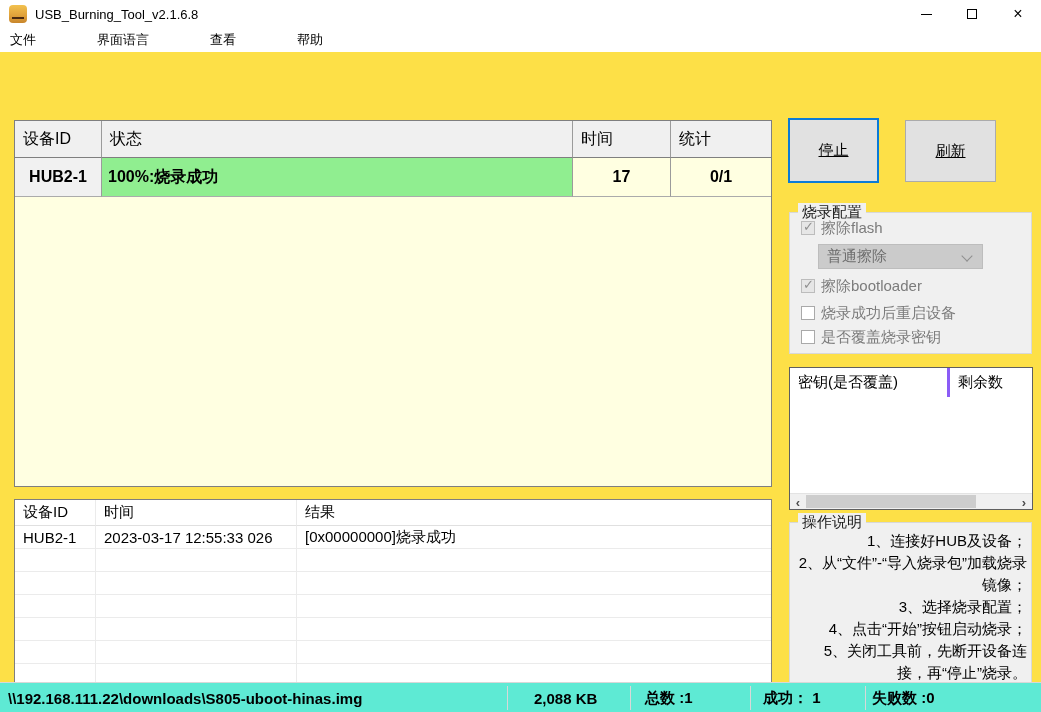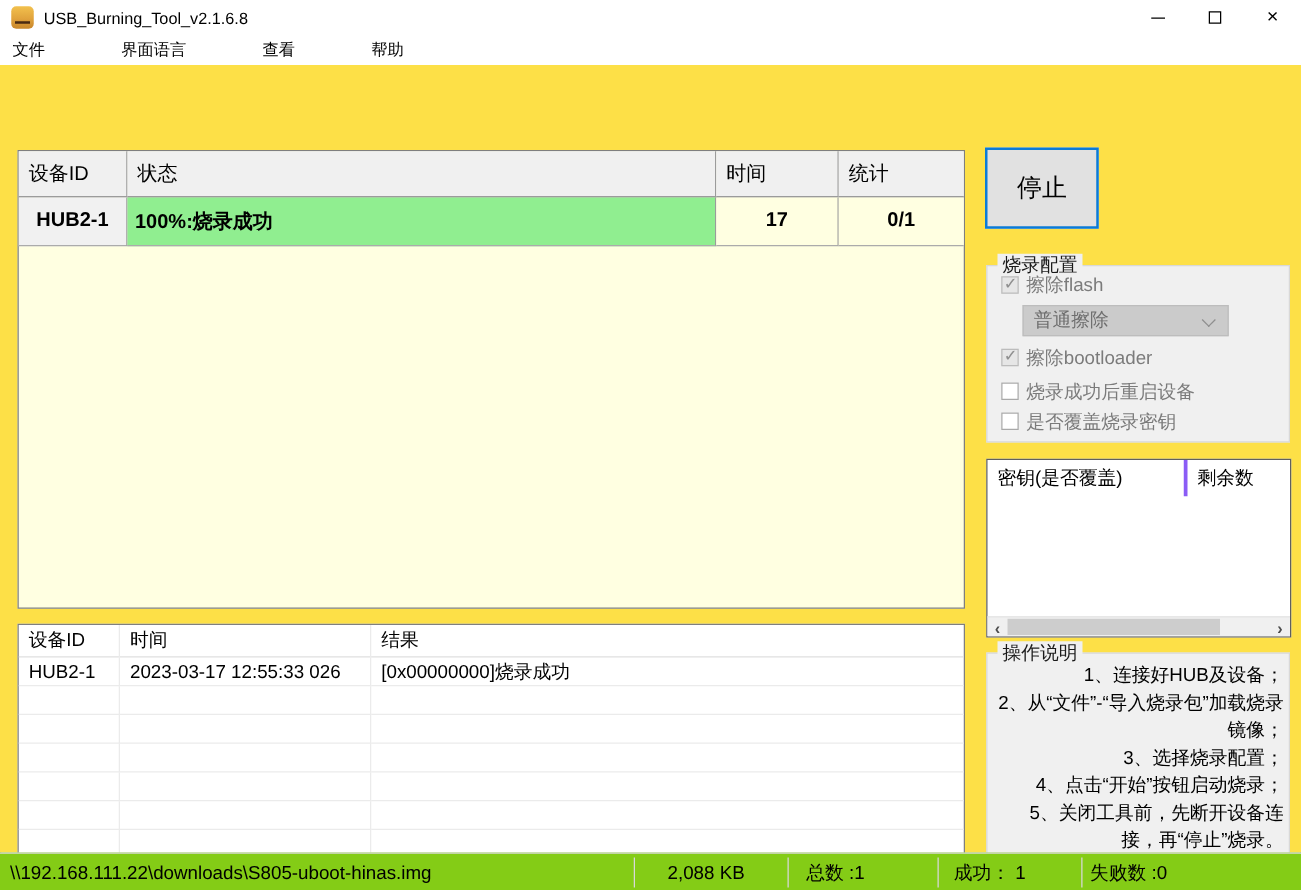--- a/index.html
+++ b/index.html
@@ -36,21 +36,21 @@
   .dt-row .cell{border-right:1px solid #9b9b9b;border-bottom:1px solid #ababab;font-size:16px;display:flex;align-items:center;}
   .c-id{width:87px;}
   .c-status{width:471px;}
   .c-time{width:98px;}
   .c-stats{flex:1;border-right:none !important;}
   .dt-row .c-id{background:#f1f1f1;justify-content:center;}
   .dt-row .c-status{background:#90ee90;padding-left:6px;}
   .dt-row .c-time{background:#ffffe1;justify-content:center;}
   .dt-row .c-stats{background:#ffffe1;justify-content:center;}
   
-  .btn{position:absolute;background:#e1e1e1;display:flex;align-items:center;justify-content:center;font-size:20px;color:#000;}
+  .btn{position:absolute;background:#e1e1e1;display:flex;align-items:center;justify-content:center;font-size:15px;color:#000;text-decoration:underline;}
   .btn-stop{left:788px;top:66px;width:91px;height:65px;border:2px solid #0b7bd7;}
   .btn-refresh{left:905px;top:68px;width:91px;height:62px;border:1px solid #ababab;}
   
   .groupbox{position:absolute;border:1px solid #d8d8d8;background:#f0f0f0;}
   .group-title{position:absolute;top:-10px;left:8px;background:#f0f0f0;padding:0 4px;font-size:15px;color:#1a1a1a;}
   .config-group{left:789px;top:160px;width:243px;height:142px;}
   .cfg-row{position:absolute;left:11px;display:flex;align-items:center;height:18px;}
   .cb{width:14px;height:14px;border:1px solid #a9a9a9;background:#ffffff;margin-right:6px;position:relative;flex:0 0 auto;}
   .cb.disabled{border-color:#bcbcbc;background:#e6e6e6;}
   .cb .check{position:absolute;left:1px;top:-3px;font-size:13px;color:#8f8f8f;}
@@ -79,21 +79,21 @@
   
   .log-table{position:absolute;left:14px;top:447px;width:758px;height:225px;background:#ffffff;border:1px solid #7f7f7f;}
   .lt-row{display:flex;height:23px;}
   .lt-head{height:26px;}
   .lt-row .cell{font-size:15px;display:flex;align-items:center;padding-left:8px;border-bottom:1px solid #ebebeb;}
   .lt-head .cell{border-bottom:1px solid #e0e0e0;}
   .lt-c1{width:81px;border-right:1px solid #ebebeb;}
   .lt-c2{width:201px;border-right:1px solid #ebebeb;}
   .lt-c3{flex:1;}
   
-  .statusbar{position:absolute;left:0;top:682px;width:1041px;height:30px;background:#84cc16;border-top:1px solid #d8d8d8;font-size:15px;}
+  .statusbar{position:absolute;left:0;top:682px;width:1041px;height:30px;background:#5eead4;border-top:1px solid #d8d8d8;font-size:15px;font-weight:bold;}
   .sb-item{position:absolute;top:0;height:30px;display:flex;align-items:center;color:#000;white-space:nowrap;}
   .sb-div{position:absolute;top:3px;height:24px;width:1px;background:#d8d8d8;}
 </style>
 </head>
 <body>
 
 <div id="app">
 
   <div class="titlebar">
     <div class="app-icon"></div>
@@ -129,20 +129,21 @@
       </div>
       <div class="dt-row">
         <div class="cell c-id">HUB2-1</div>
         <div class="cell c-status">100%:烧录成功</div>
         <div class="cell c-time">17</div>
         <div class="cell c-stats">0/1</div>
       </div>
     </div>
 
     <div class="btn btn-stop">停止</div>
+    <div class="btn btn-refresh">刷新</div>
 
     <div class="groupbox config-group">
       <span class="group-title">烧录配置</span>
 
       <div class="cfg-row" style="top:6px;">
         <span class="cb disabled">
             <span class="check">✓</span>
           </span>
         <span class="cb-label">擦除flash</span>
       </div>

